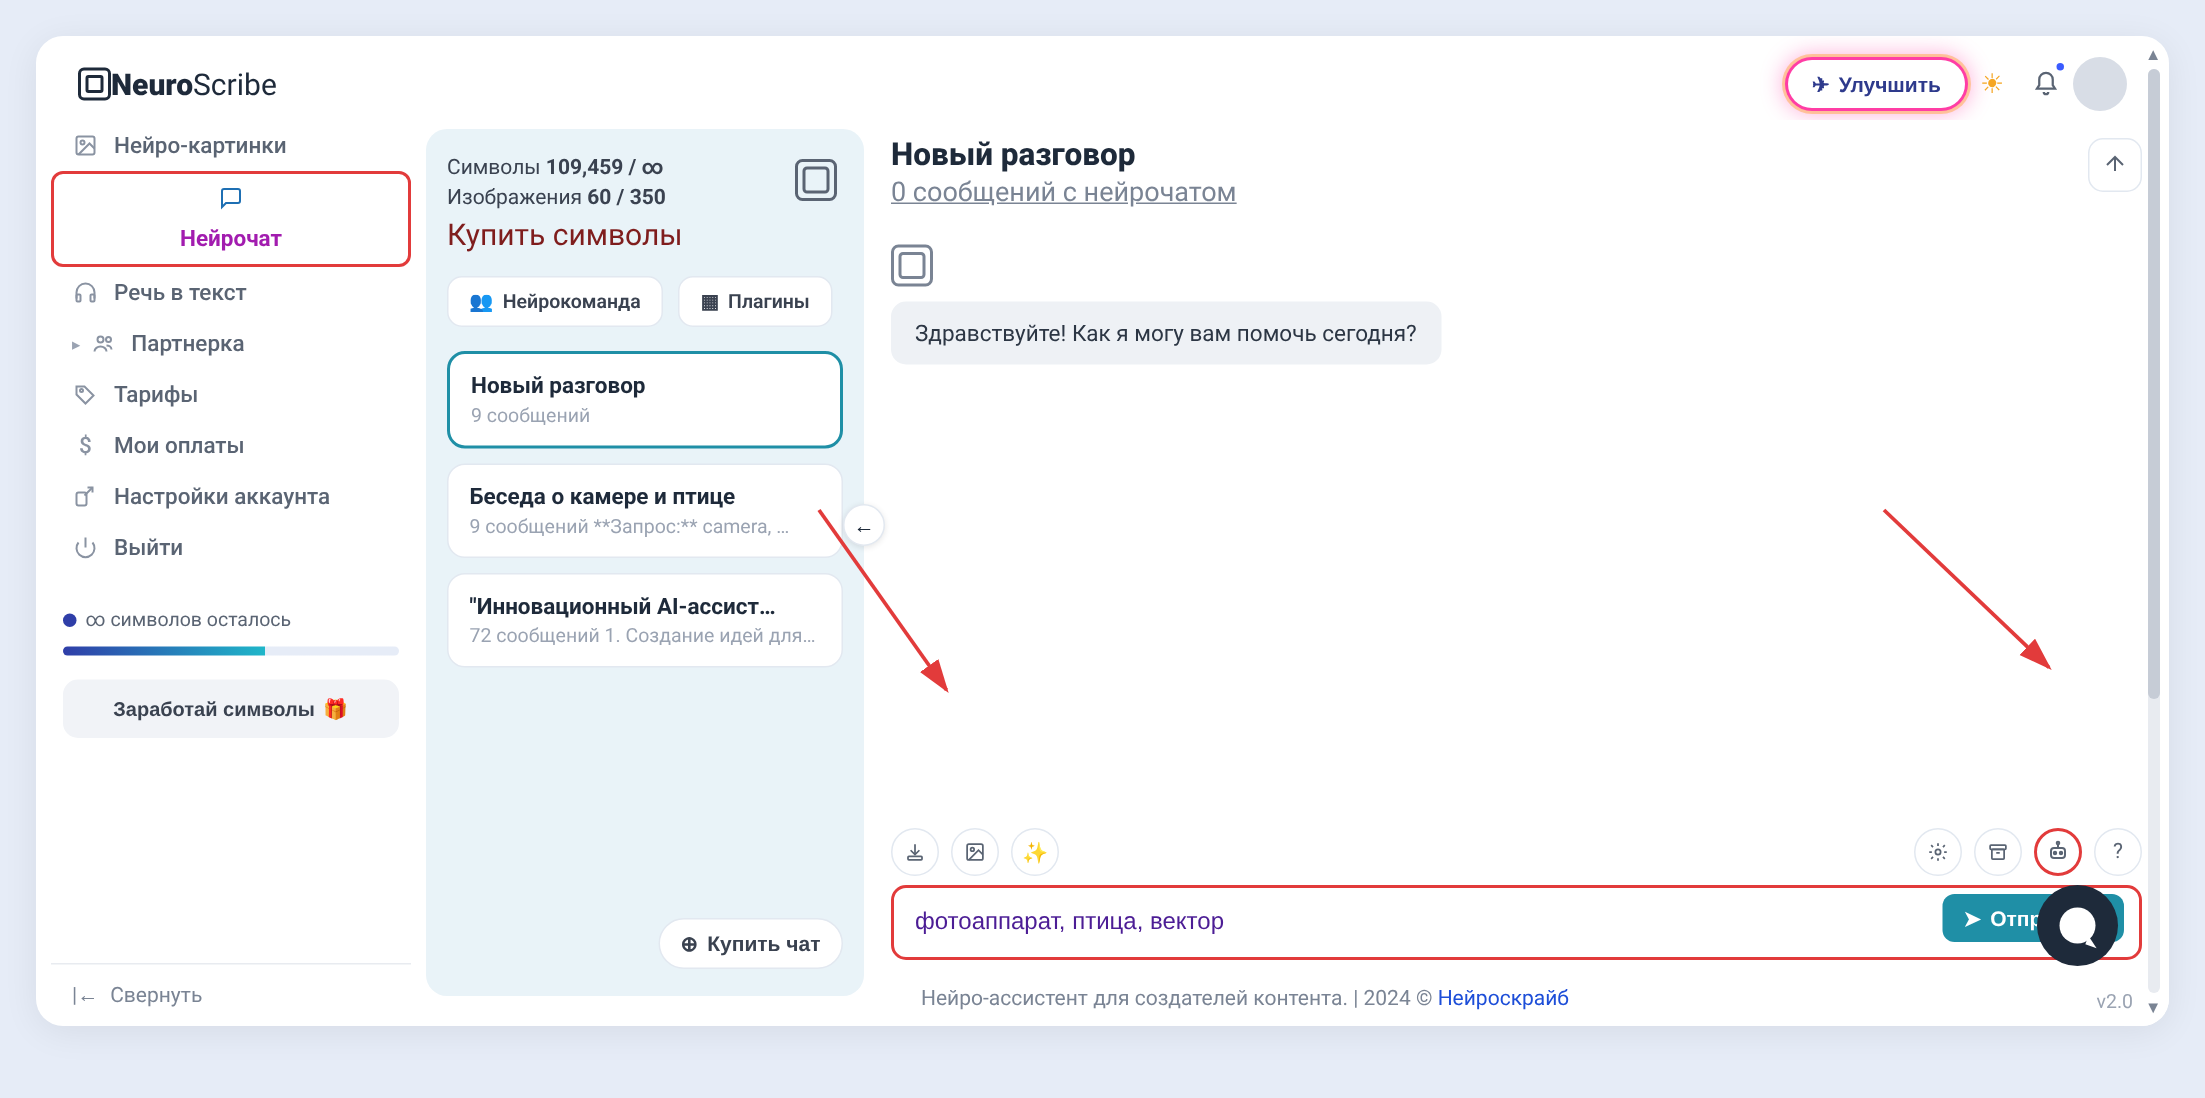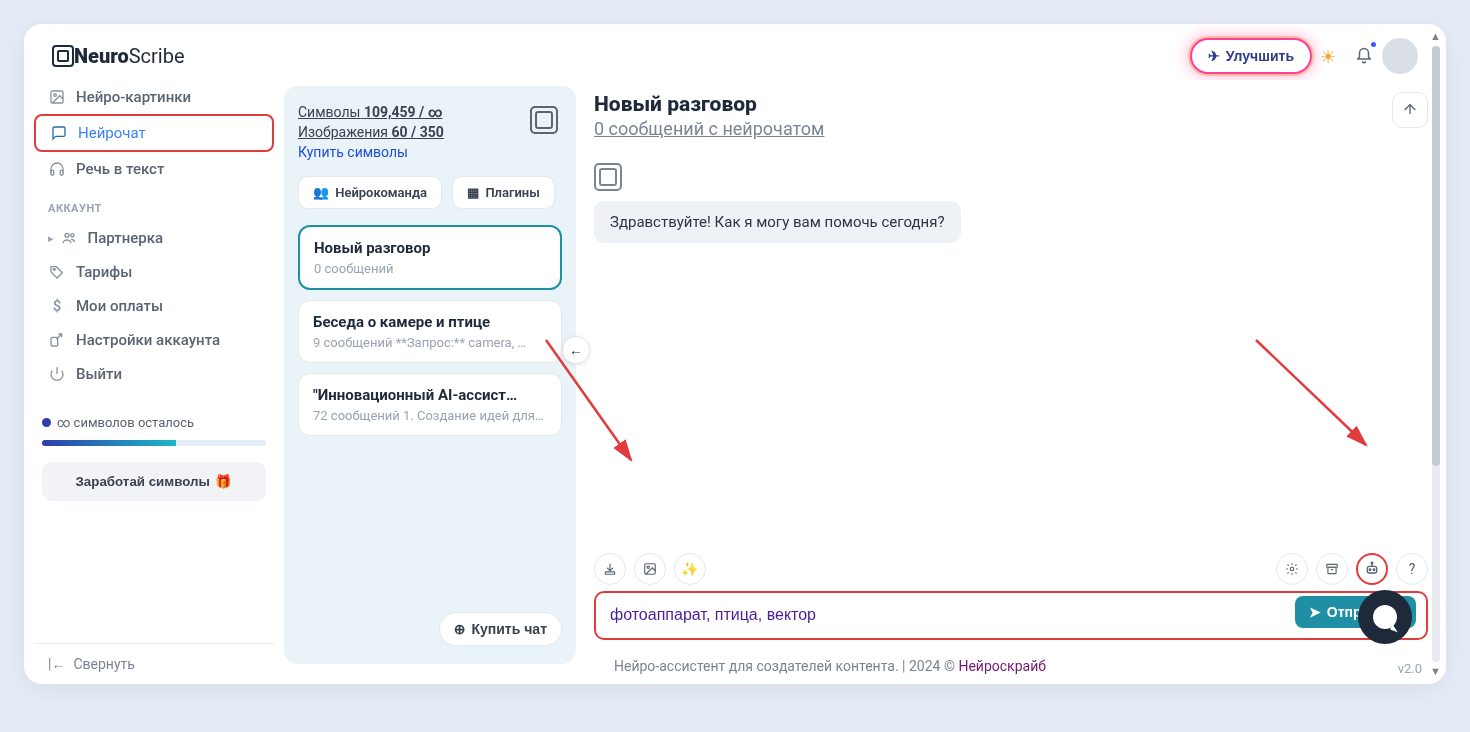--- a/index.html
+++ b/index.html
@@ -77,22 +77,23 @@
   .nav-item {
     display: flex; align-items: center; gap: 10px;
     padding: 8px 14px;
     border-radius: 8px;
     cursor: pointer;
     color: #5a6473;
     font-weight: 500;
   }
   .nav-item.active {
     border: 2px solid #e23b3b;
-    color: #3b82f6;
-    font-weight: 400;
+    color: #a21caf;
+    font-weight: 700;
+    flex-direction: column;
   }
   .nav-icon { width: 18px; display:inline-flex; justify-content:center; color:#8a93a2; }
   .nav-item.active .nav-icon { color:#1e6fb3; }
   .section-label {
     font-size: 11px;
     font-weight: 700;
     color: #9aa3b2;
     letter-spacing: 0.5px;
     padding: 16px 14px 6px;
   }
@@ -129,23 +130,23 @@
   
   .convo-panel {
     width: 292px;
     background:#e9f3f8;
     border-radius:14px;
     margin: 6px 0 20px 0;
     padding:18px 14px;
     display:flex; flex-direction:column;
     position:relative;
   }
-  .stat-row{ font-size:14px; color:#3a4250; margin-bottom:4px;text-decoration:underline;}
+  .stat-row{ font-size:14px; color:#3a4250; margin-bottom:4px;}
   .stat-row b{ font-weight:700;}
-  .buy-link{ font-size:14px; color:#1d4ed8; margin-bottom:16px; cursor:pointer;}
+  .buy-link{ font-size:20px; color:#7f1d1d; margin-bottom:16px; cursor:pointer;}
   .panel-logo{
     position:absolute; right:18px; top:20px;
     width:28px; height:28px; border:2px solid #5a6473; border-radius:5px;
   }
   .panel-logo::after{ content:""; position:absolute; inset:3px; border:2px solid #5a6473; border-radius:3px;}
   .pill-row{ display:flex; gap:10px; margin-bottom:16px;}
   .pill{ flex:0 0 auto; background:#fff; border:1px solid #e2e8f0; border-radius:10px; padding:8px 14px; font-size:13px; font-weight:600; color:#3a4250; display:flex; align-items:center; gap:6px; cursor:pointer;}
   .convo-item{
     background:#fff; border-radius:12px; padding:12px 14px; margin-bottom:10px;
     cursor:pointer; border:1px solid #e2e8f0;
@@ -191,21 +192,21 @@
   }
   .input-text{ font-size:16px; color:#4c1d95; outline:none; border:none; width:100%; background:transparent;}
   .send-btn{
     position:absolute; right:10px; bottom:10px;
     background:#1f8fa6; color:#fff; border:none; border-radius:8px;
     padding:8px 14px; font-size:14px; font-weight:600; cursor:pointer;
     display:flex; align-items:center; gap:6px;
   }
   
   .footer{ font-size:14px; color:#7a8494; padding:4px 0 10px 20px;}
-  .footer a{ color:#701a75; text-decoration:none;}
+  .footer a{ color:#1d4ed8; text-decoration:none;}
   .version{ position:absolute; right:24px; bottom:8px; color:#9aa3b2; font-size:13px;}
 
   
   .fake-scroll{ position:absolute; right:6px; top:22px; bottom:22px; width:8px; background:#e8ebf0; border-radius:6px;}
   .fake-scroll-thumb{ position:absolute; left:0; right:0; top:0; height:420px; background:#c6ccd6; border-radius:6px;}
   .fake-scroll-arrow{position:absolute; left:-2px; font-size:11px; color:#7a8494;}
   .fake-scroll-arrow.up{top:-16px;}
   .fake-scroll-arrow.dn{bottom:-16px;}
 
   
@@ -264,21 +265,20 @@
         <span class="nav-icon">
           <svg width="16" height="16" viewBox="0 0 24 24" fill="none" stroke="currentColor" stroke-width="2">
               <path d="M3 18v-6a9 9 0 0 1 18 0v6"></path>
               <rect x="3" y="14" width="4" height="7" rx="1"></rect>
               <rect x="17" y="14" width="4" height="7" rx="1"></rect>
             </svg>
         </span>
         <span>Речь в текст</span>
       </div>
 
-      <div class="section-label">АККАУНТ</div>
 
       <div class="nav-item">
         <span class="nav-caret">▸</span>
         <span class="nav-icon">
           <svg width="16" height="16" viewBox="0 0 24 24" fill="none" stroke="currentColor" stroke-width="2">
               <circle cx="9" cy="8" r="3"></circle>
               <path d="M3 20c0-3 3-5 6-5s6 2 6 5"></path>
               <circle cx="17" cy="8" r="2.5"></circle>
               <path d="M15 14c2 0 5 1 5 4"></path>
             </svg>
@@ -352,21 +352,21 @@
             <span>Нейрокоманда</span>
           </div>
           <div class="pill">
             <span>▦</span>
             <span>Плагины</span>
           </div>
         </div>
 
         <div class="convo-item active">
           <div class="convo-title">Новый разговор</div>
-          <div class="convo-sub">0 сообщений</div>
+          <div class="convo-sub">9 сообщений</div>
         </div>
         <div class="convo-item">
           <div class="convo-title">Беседа о камере и птице</div>
           <div class="convo-sub">9 сообщений    **Запрос:** camera, …</div>
         </div>
         <div class="convo-item">
           <div class="convo-title">"Инновационный AI-ассист…</div>
           <div class="convo-sub">72 сообщений   1. Создание идей для…</div>
         </div>
 

